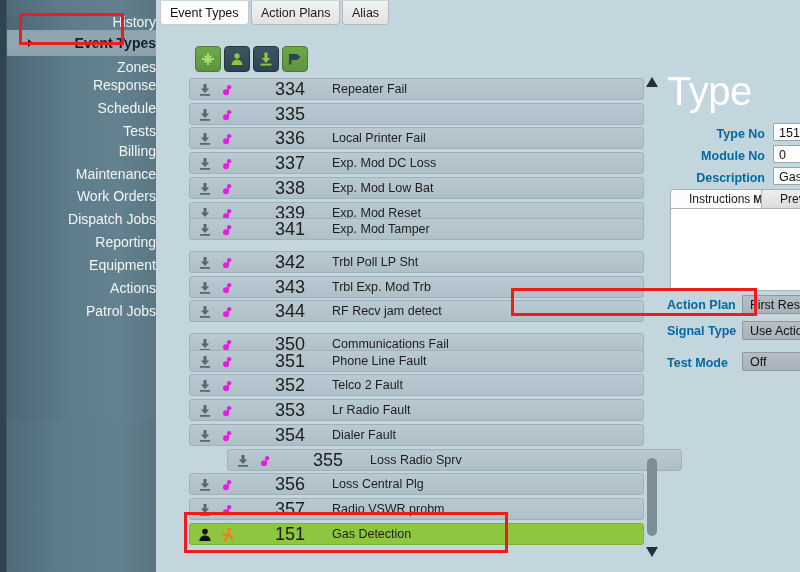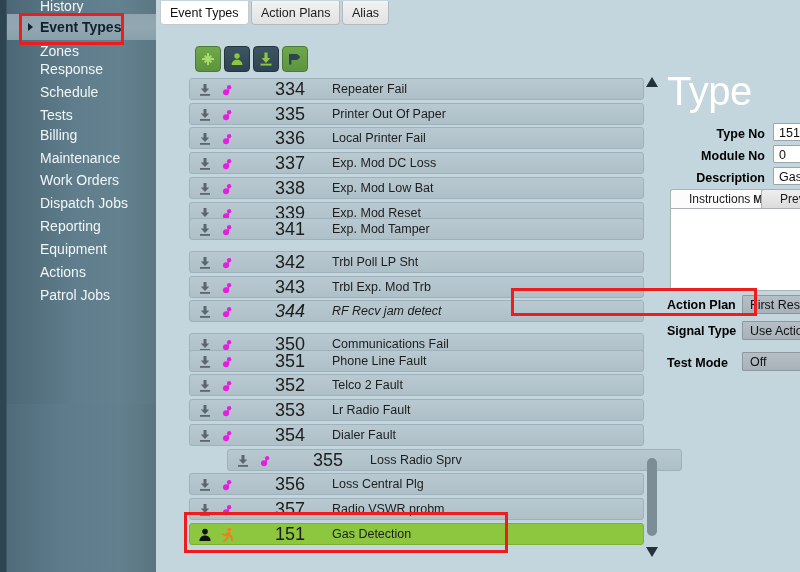--- a/index.html
+++ b/index.html
@@ -21,23 +21,24 @@
   
   .sidebar {
     position: absolute;
     left: 0; top: 0;
     width: 156px; height: 572px;
     background: linear-gradient(to right, #2e4450 0px, #2e4450 6px, #4f6b7a 7px, #5d7b8a 60px, #63808f 120px, #59747f 156px);
     box-sizing: border-box;
   }
   .sidebar-inner {
     position: absolute;
-    left: 7px; top: 0;
+    left: 7px; top: 16px;
     width: 149px; height: 404px;
     background: linear-gradient(to right, #4c6775 0%, #5f7d8c 45%, #64818f 75%, #5b7784 100%);
+    text-align: right;
   }
   .nav-item {
     position: absolute;
     left: 0;
     width: 149px;
     height: 23px;
     line-height: 23px;
     color: #f2f6f8;
     font-size: 14px;
     padding-left: 33px;
@@ -180,21 +181,21 @@
     width: 291px; height: 510px;
   }
   .panel-title {
     position: absolute; left: 2px; top: 8px;
     font-size: 40px; color: #ffffff;
     letter-spacing: -0.5px;
     line-height: 42px;
   }
   .fld-label {
     position: absolute;
-    font-size: 12.5px; color: #000000;
+    font-size: 12.5px; color: #0369a1;
     font-weight: bold;
     text-align: right;
     height: 16px; line-height: 16px;
   }
   .fld-input {
     position: absolute;
     background: #ffffff;
     border: 1px solid #9aa5ab;
     height: 18px; line-height: 18px;
     font-size: 12.5px; color: #111;
@@ -355,21 +356,20 @@
               </g>
             </svg></span>
           <span class="ic2"><svg width="16" height="16" viewBox="0 0 16 16">
               <g fill="#e41fe0">
                 <circle cx="7" cy="10.3" r="3"></circle>
                 <circle cx="10.2" cy="5.2" r="2.1"></circle>
                 <rect x="8.4" y="4" width="1.6" height="6.5"></rect>
               </g>
             </svg></span>
           <span class="num">335</span>
-          <span class="desc">Printer Out Of Paper</span>
         </div>
         <div class="row" style="top: 49.4px;">
           <span class="ic1"><svg width="16" height="16" viewBox="0 0 16 16">
               <g fill="#5c666c">
                 <rect x="6.5" y="2" width="3" height="5"></rect>
                 <path d="M3.8 6.4 L8 11 L12.2 6.4 Z"></path>
                 <rect x="3" y="12" width="10" height="1.8"></rect>
               </g>
             </svg></span>
           <span class="ic2"><svg width="16" height="16" viewBox="0 0 16 16">
@@ -483,21 +483,21 @@
           <span class="ic2"><svg width="16" height="16" viewBox="0 0 16 16">
               <g fill="#e41fe0">
                 <circle cx="7" cy="10.3" r="3"></circle>
                 <circle cx="10.2" cy="5.2" r="2.1"></circle>
                 <rect x="8.4" y="4" width="1.6" height="6.5"></rect>
               </g>
             </svg></span>
           <span class="num">343</span>
           <span class="desc">Trbl Exp. Mod Trb</span>
         </div>
-        <div class="row" style="top: 222.3px; font-style: italic;">
+        <div class="row" style="top: 222.3px;">
           <span class="ic1"><svg width="16" height="16" viewBox="0 0 16 16">
               <g fill="#5c666c">
                 <rect x="6.5" y="2" width="3" height="5"></rect>
                 <path d="M3.8 6.4 L8 11 L12.2 6.4 Z"></path>
                 <rect x="3" y="12" width="10" height="1.8"></rect>
               </g>
             </svg></span>
           <span class="ic2"><svg width="16" height="16" viewBox="0 0 16 16">
               <g fill="#e41fe0">
                 <circle cx="7" cy="10.3" r="3"></circle>

